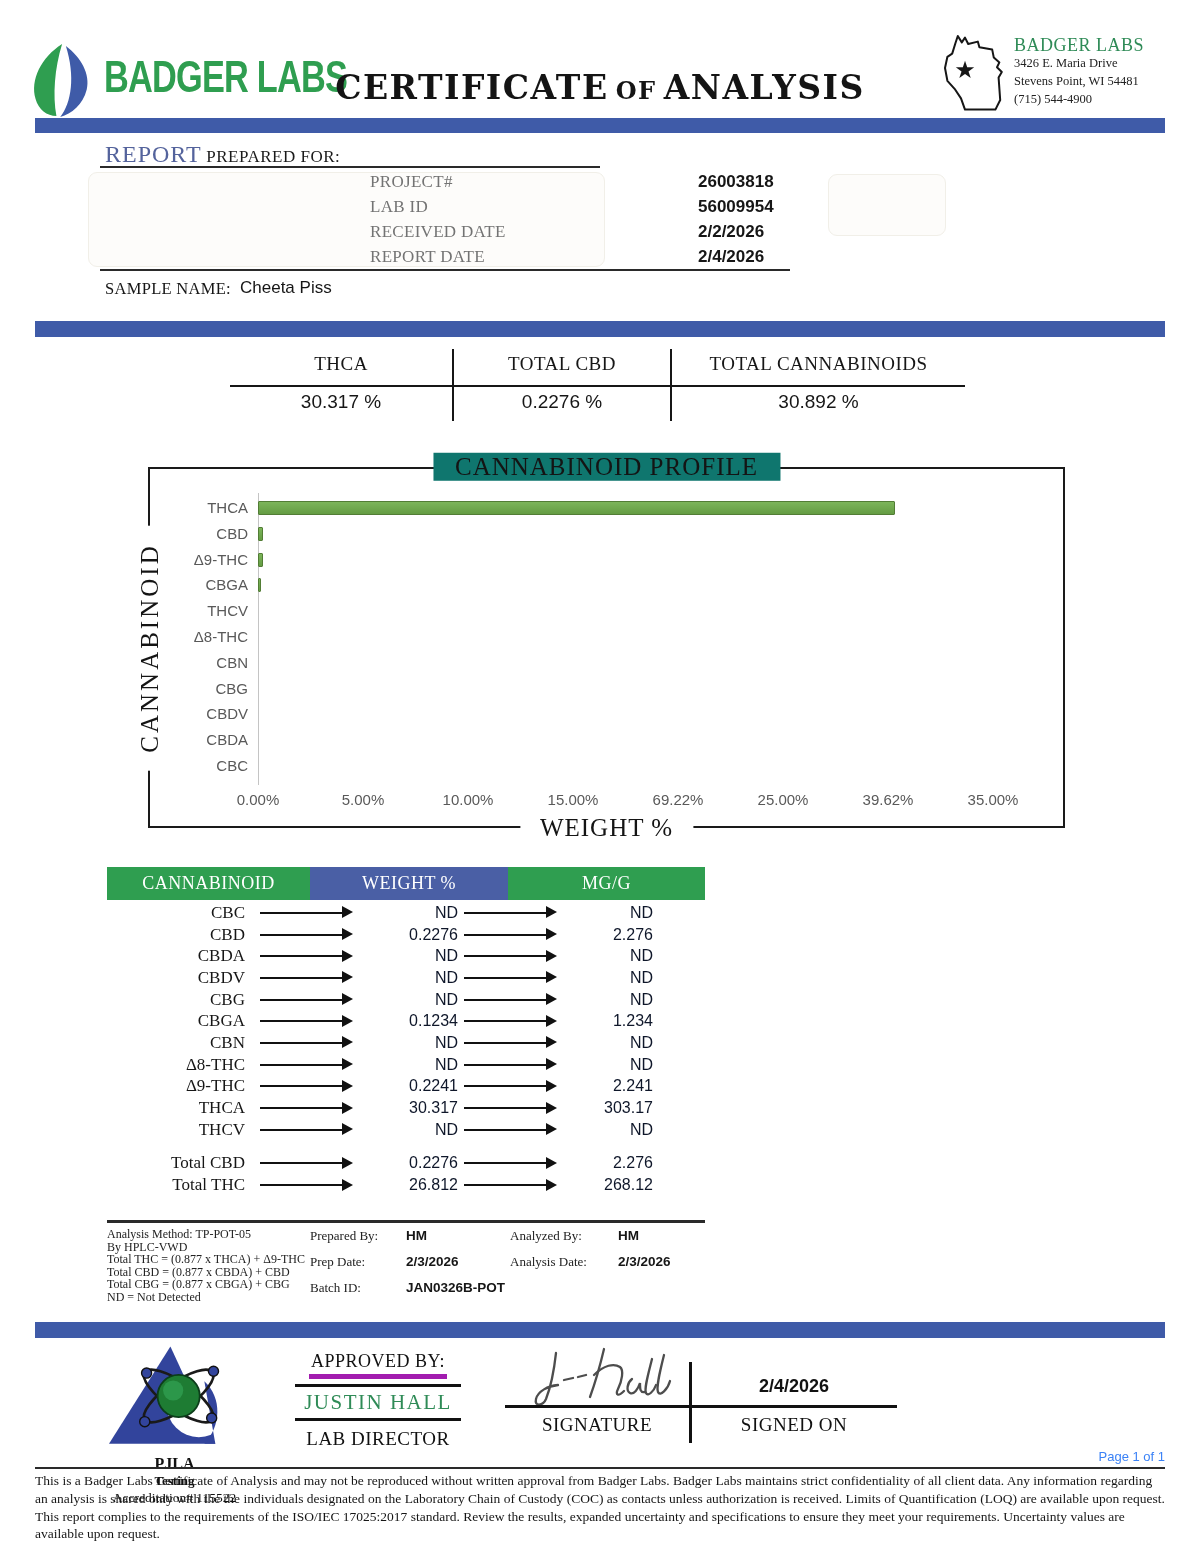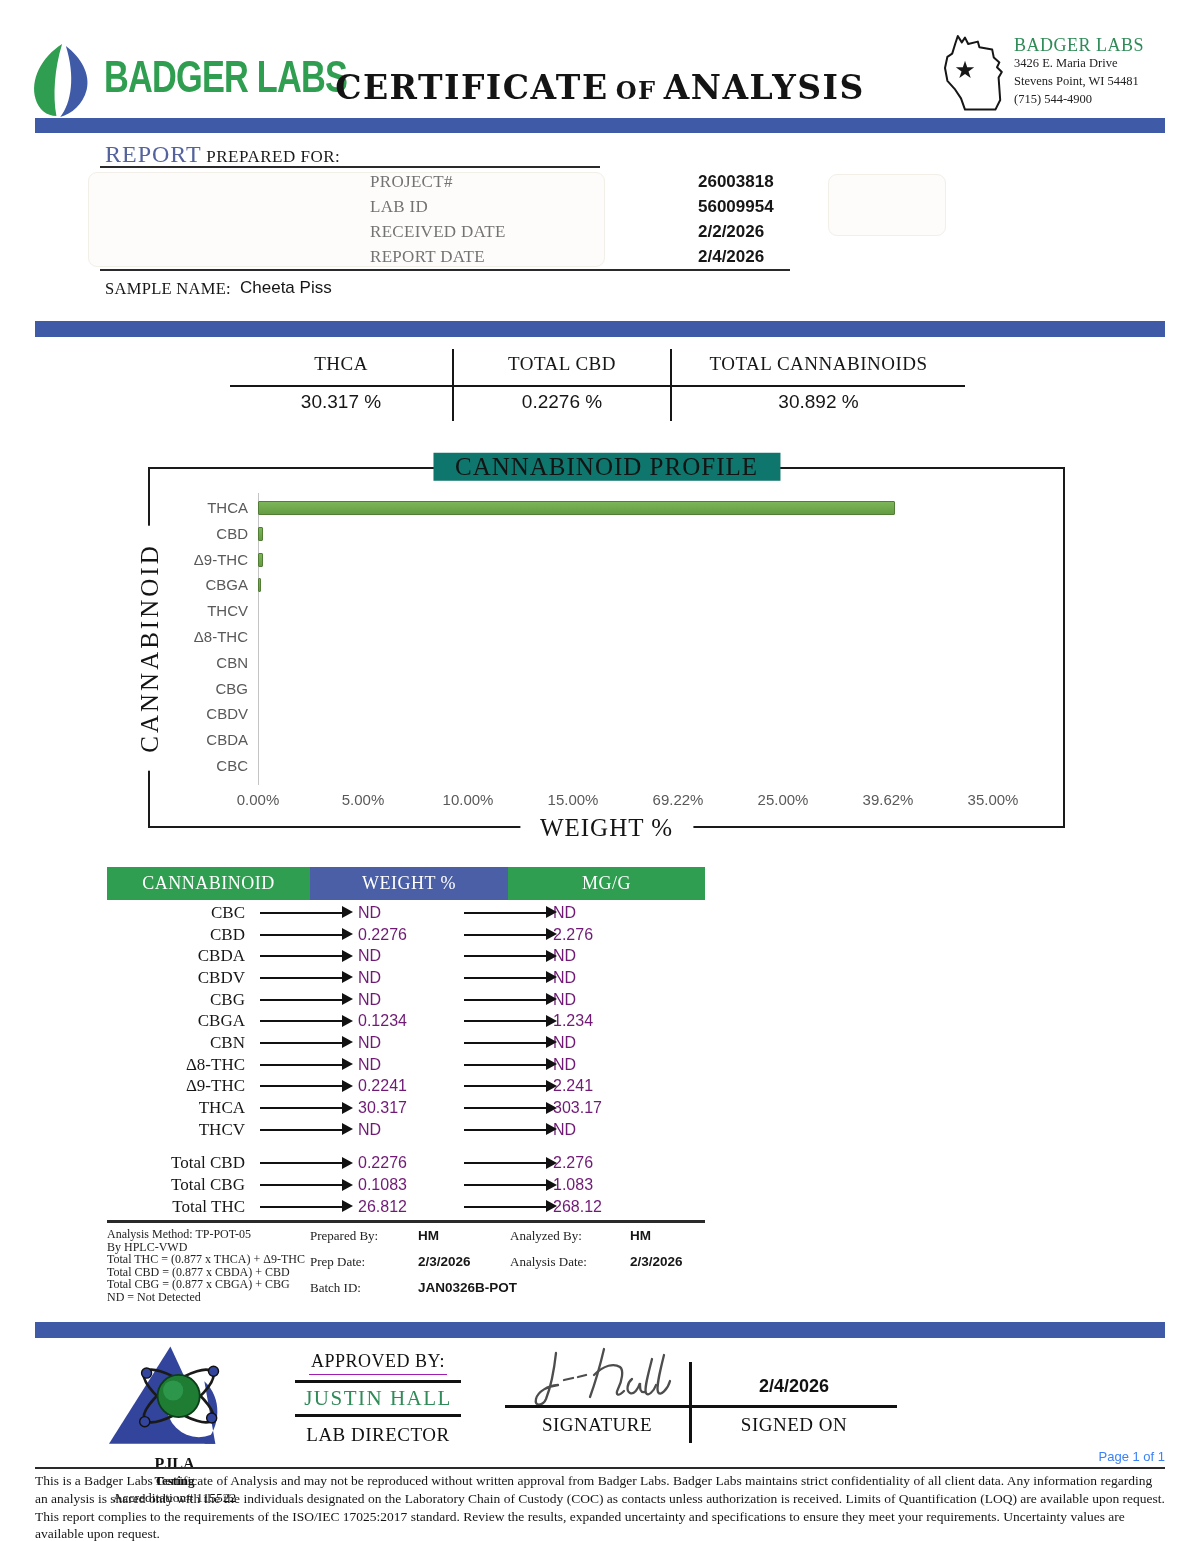--- a/index.html
+++ b/index.html
@@ -82,41 +82,41 @@
 
   .tbl-body{position:absolute;left:107px;top:902px;}
   .t-row{display:flex;height:21.7px;align-items:center;}
   .t-gap{height:12px;}
   .t-label{width:138px;text-align:right;font-size:17px;color:#161616;white-space:nowrap;}
   .t-a1{width:113px;display:flex;align-items:center;justify-content:center;}
   .t-a2{width:95px;display:flex;align-items:center;justify-content:center;}
   .arrow{width:84px;height:2px;background:#111;position:relative;}
   .arrow::after{content:"";position:absolute;right:-9px;top:-5.5px;
     border-left:11px solid #111;border-top:6.5px solid transparent;border-bottom:6.5px solid transparent;}
-  .t-val{width:100px;text-align:left;font-family:"Liberation Sans",sans-serif;font-size:16px;color:#701a75;}
+  .t-val{width:100px;text-align:right;font-family:"Liberation Sans",sans-serif;font-size:16px;color:#0f172a;}
   .tbl-bottom-line{position:absolute;left:107px;top:1220px;width:598px;height:2.5px;background:#2a2a2a;}
 
   
   .note-method{position:absolute;left:107px;top:1228px;font-size:12px;line-height:12.6px;color:#222;}
   .note-col{position:absolute;top:1228px;}
   .note-prep{left:310px;} .note-analysis{left:510px;}
   .note-row{display:flex;height:26px;align-items:flex-start;}
   .note-label{font-size:13px;color:#222;}
   .note-prep .note-label{width:88px;}
   .note-analysis .note-label{width:100px;}
-  .note-value{margin-left:20px;font-family:"Liberation Sans",sans-serif;font-weight:bold;font-size:13.5px;color:#161616;text-align:center;}
+  .note-value{margin-left:8px;font-family:"Liberation Sans",sans-serif;font-weight:bold;font-size:13.5px;color:#161616;text-align:center;}
 
   
   .pjla{position:absolute;left:92px;top:1341px;width:165px;text-align:center;}
   .pjla-name{font-weight:bold;font-size:16px;margin-top:0px;}
   .pjla-sub{font-weight:bold;font-size:13px;}
   .pjla-accr{font-size:13.5px;margin-top:1px;white-space:nowrap;}
 
   .approve-block{position:absolute;left:295px;top:1351px;width:166px;text-align:center;}
-  .approved-by{display:inline-block;font-size:18px;letter-spacing:.5px;border-bottom:1px solid #a21caf;padding:0 2px 2px 2px;}
+  .approved-by{display:inline-block;font-size:18px;letter-spacing:.5px;border-bottom:5px solid #a21caf;padding:0 2px 2px 2px;}
   .approver-box{margin-top:5px;border-top:3px solid #111;border-bottom:3px solid #111;padding:3px 0;}
   .approver-name{font-size:21px;letter-spacing:1.5px;color:#2f8b57;white-space:nowrap;}
   .approver-title{margin-top:7px;font-size:19px;letter-spacing:.5px;}
 
   .signature-svg{position:absolute;left:528px;top:1341px;}
   .sig-line{position:absolute;left:505px;top:1405px;width:392px;height:2.5px;background:#111;}
   .sig-divider{position:absolute;left:689px;top:1362px;width:2.5px;height:81px;background:#111;}
   .sig-label{position:absolute;left:505px;top:1414px;width:184px;text-align:center;font-size:19px;letter-spacing:.5px;}
   .date-signed{position:absolute;left:691px;top:1376px;width:206px;text-align:center;
     font-family:"Liberation Sans",sans-serif;font-weight:bold;font-size:18px;}
@@ -375,31 +375,20 @@
         <span class="t-a1">
           <span class="arrow"></span>
         </span>
         <span class="t-val">0.2276</span>
         <span class="t-a2">
           <span class="arrow"></span>
         </span>
         <span class="t-val">2.276</span>
       </div>
       <div class="t-row">
-        <span class="t-label">Total CBG</span>
-        <span class="t-a1">
-          <span class="arrow"></span>
-        </span>
-        <span class="t-val">0.1083</span>
-        <span class="t-a2">
-          <span class="arrow"></span>
-        </span>
-        <span class="t-val">1.083</span>
-      </div>
-      <div class="t-row">
         <span class="t-label">Total THC</span>
         <span class="t-a1">
           <span class="arrow"></span>
         </span>
         <span class="t-val">26.812</span>
         <span class="t-a2">
           <span class="arrow"></span>
         </span>
         <span class="t-val">268.12</span>
       </div>

